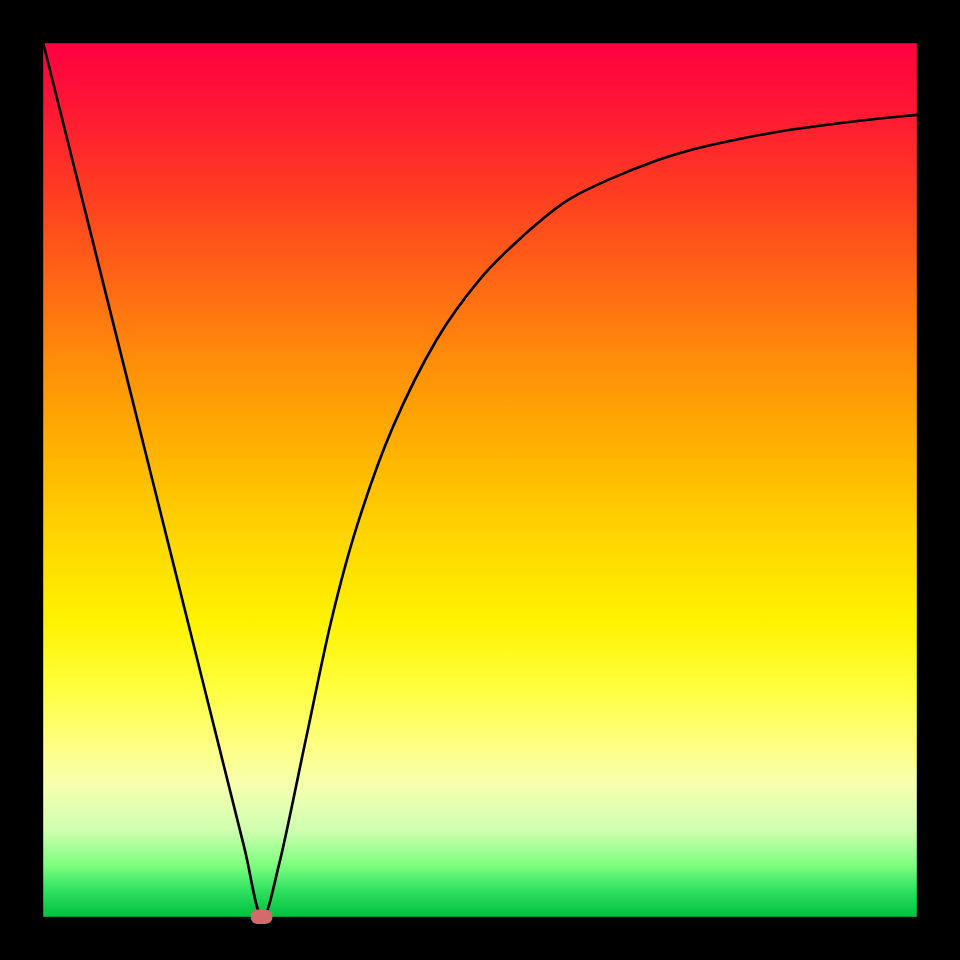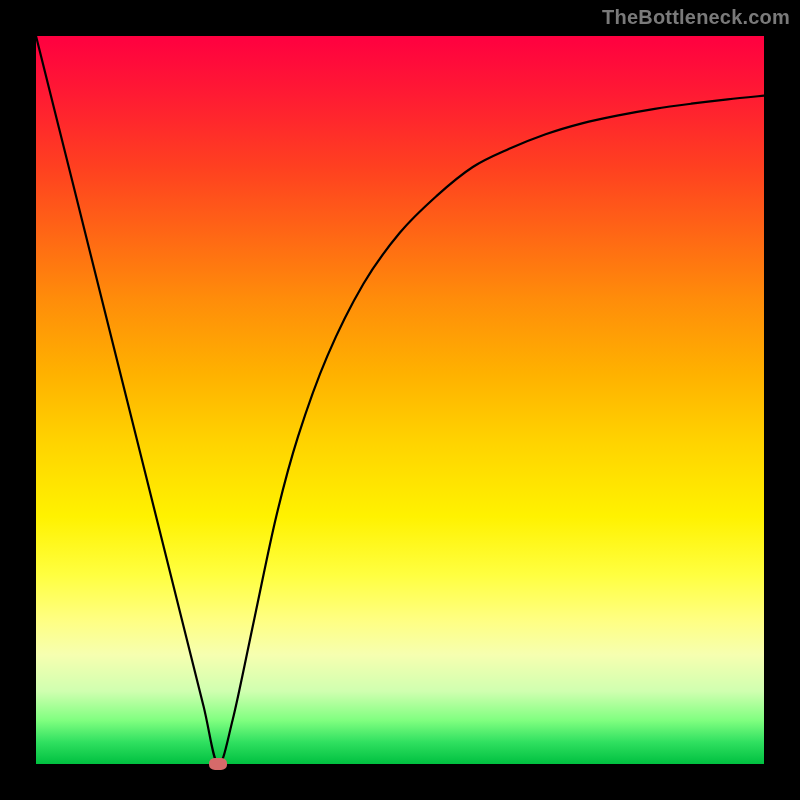--- a/index.html
+++ b/index.html
@@ -67,21 +67,20 @@
     border-radius: 6px / 5px;
     background: #d66a6a;
     transform: translate(-50%, -50%);
   }
 </style>
 </head>
 <body>
 
 <div class="frame">
 
-  <div class="watermark">TheBottleneck.com</div>
 
   <div class="plot-area">
 
     <svg class="curve" viewBox="0 0 728 728" preserveAspectRatio="none">
       <path id="curve-path" fill="none" stroke="#000" stroke-width="2.2" stroke-linejoin="round" stroke-linecap="round" d="M 0.00 0.00 C 6.07 24.27, 24.27 97.07, 36.40 145.60 C 48.53 194.13, 60.67 242.67, 72.80 291.20 C 84.93 339.73, 97.07 388.27, 109.20 436.80 C 121.33 485.33, 135.89 543.57, 145.60 582.40 C 155.31 621.23, 161.37 645.49, 167.44 669.76 C 173.51 694.03, 177.15 725.57, 182.00 728.00 C 186.85 730.43, 190.49 708.59, 196.56 684.32 C 202.63 660.05, 211.12 616.37, 218.40 582.40 C 225.68 548.43, 232.96 510.81, 240.24 480.48 C 247.52 450.15, 253.59 427.09, 262.08 400.40 C 270.57 373.71, 280.28 345.80, 291.20 320.32 C 302.12 294.84, 315.47 268.15, 327.60 247.52 C 339.73 226.89, 351.87 211.12, 364.00 196.56 C 376.13 182.00, 388.27 171.08, 400.40 160.16 C 412.53 149.24, 424.67 138.93, 436.80 131.04 C 448.93 123.15, 461.07 118.30, 473.20 112.84 C 485.33 107.38, 497.47 102.53, 509.60 98.28 C 521.73 94.03, 533.87 90.51, 546.00 87.36 C 558.13 84.21, 570.27 81.78, 582.40 79.35 C 594.53 76.93, 606.67 74.74, 618.80 72.80 C 630.93 70.86, 643.07 69.28, 655.20 67.70 C 667.33 66.13, 679.47 64.67, 691.60 63.34 C 703.73 62.00, 721.93 60.30, 728.00 59.70"></path>
     </svg>
 
     <div id="marker" class="marker" style="left: 182px; top: 728px; background: rgb(214, 106, 106);"></div>
   </div>
 </div>

